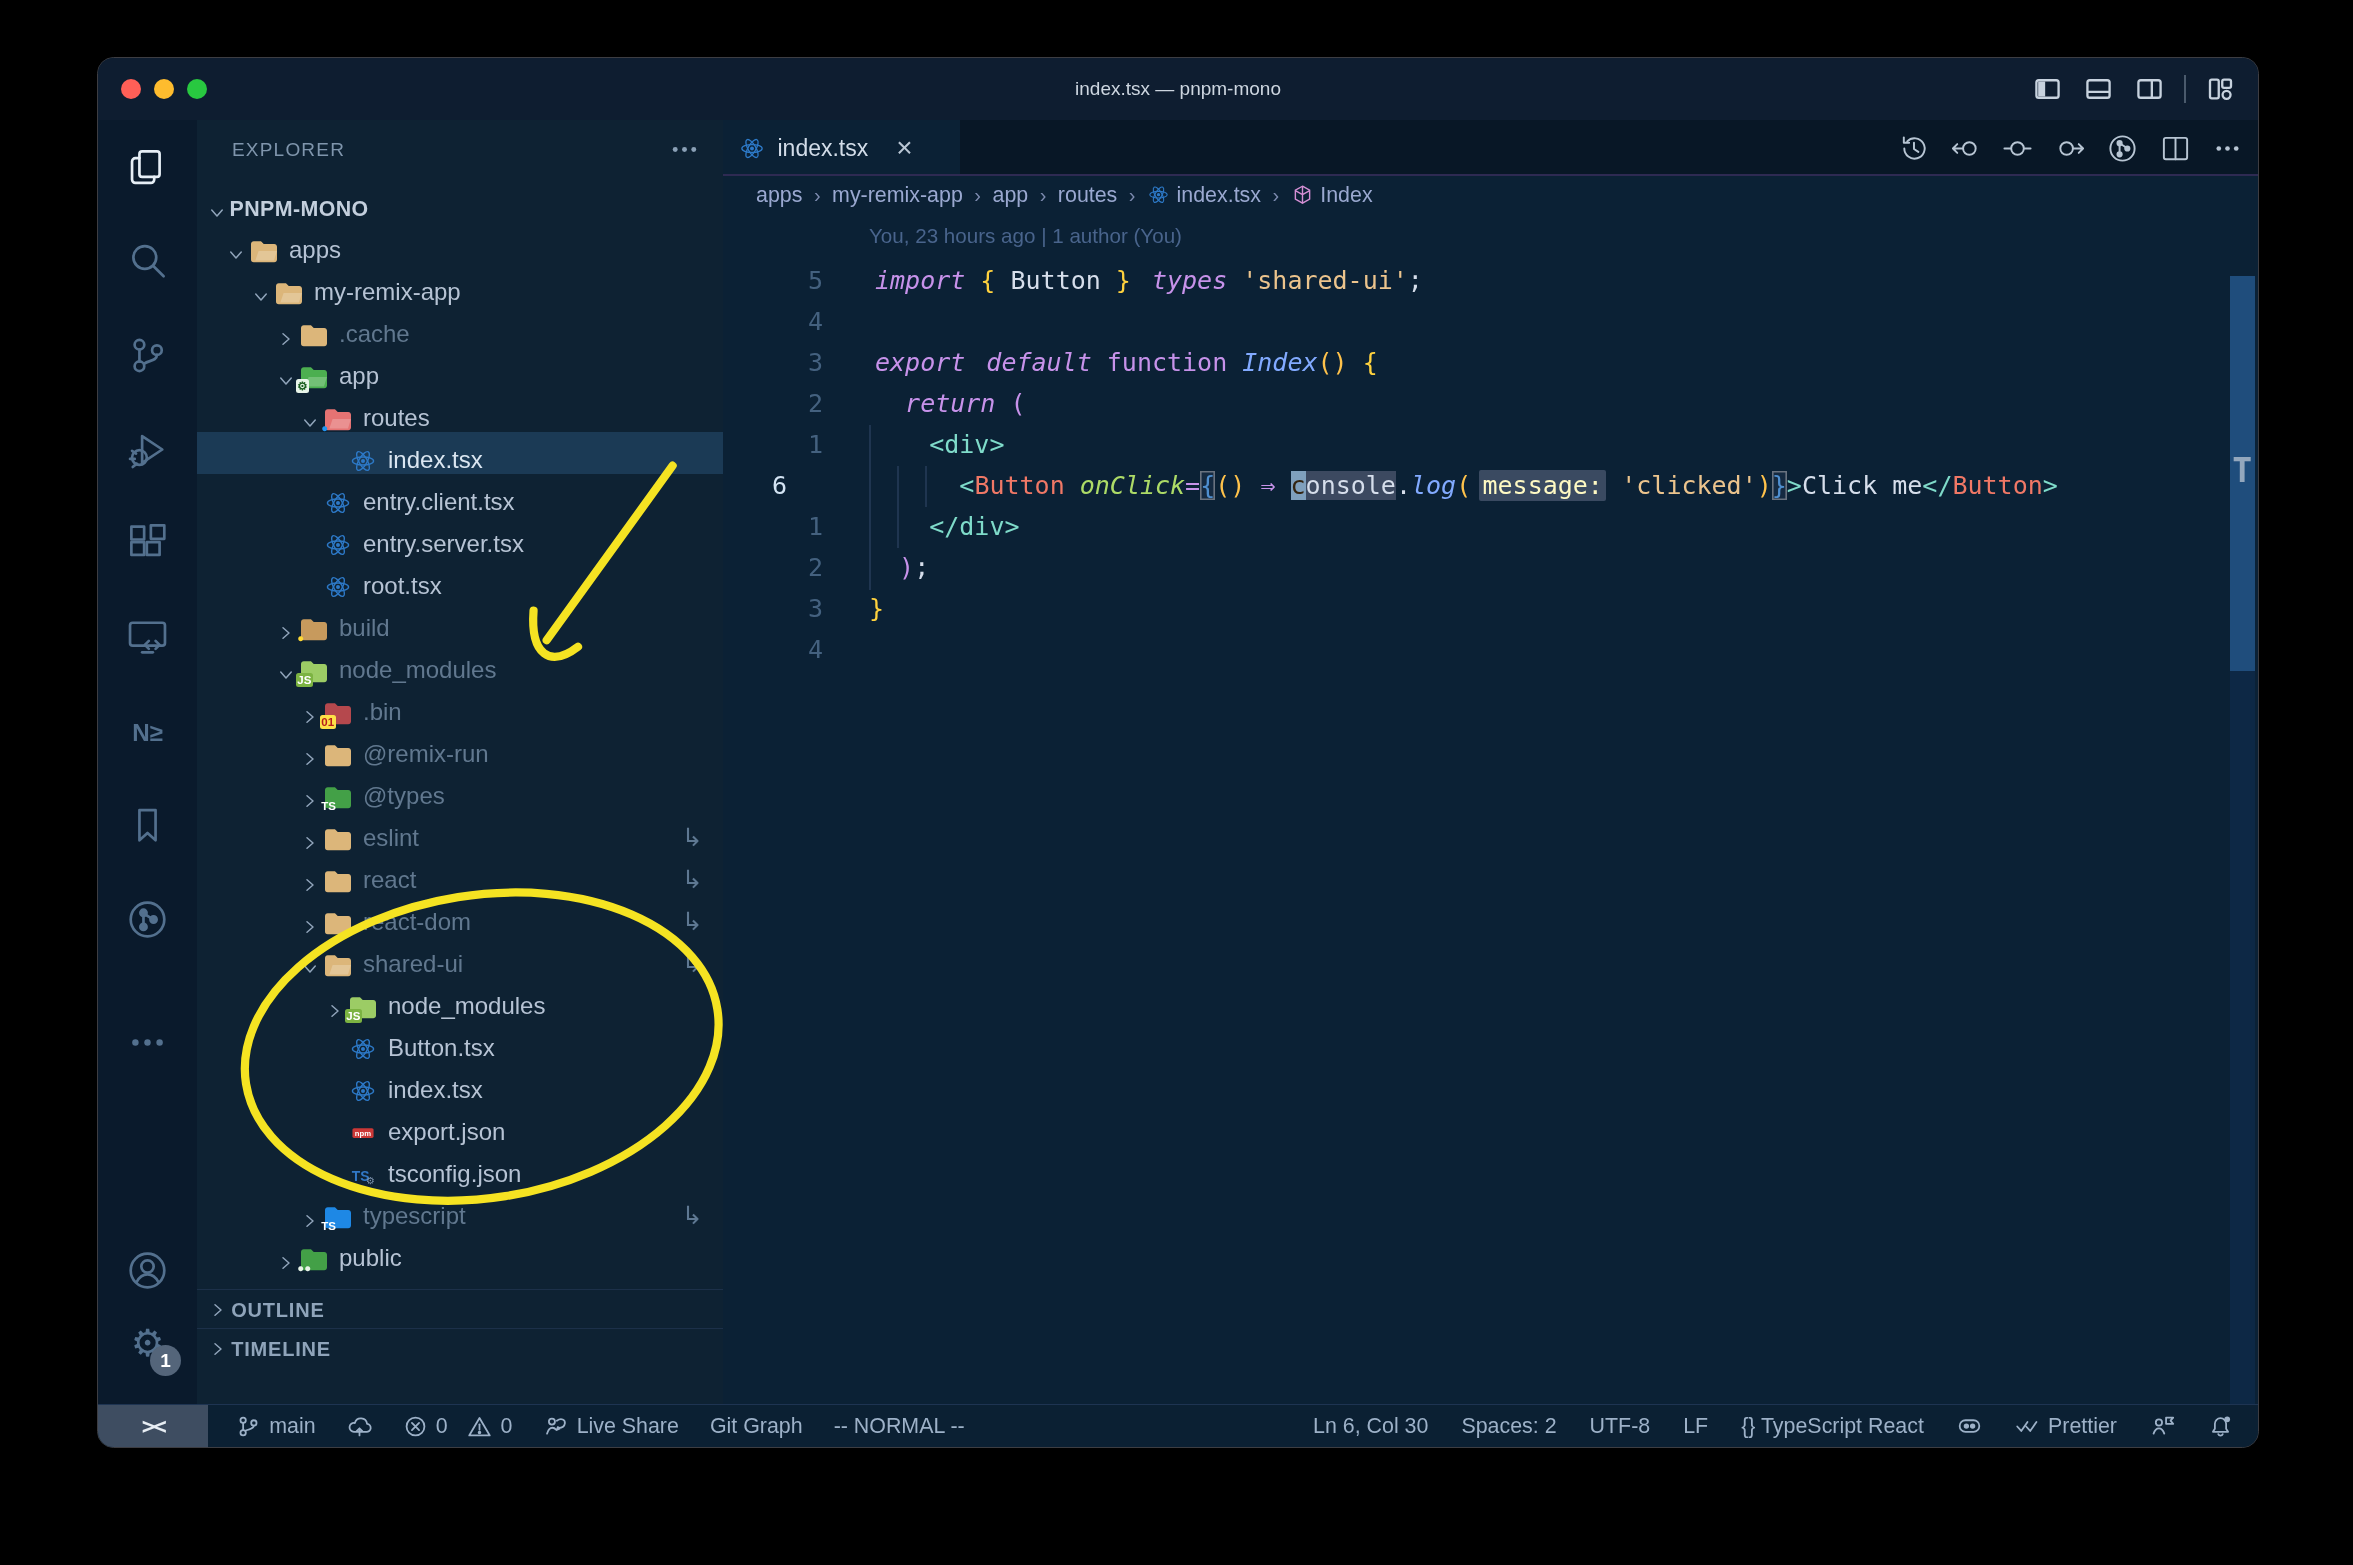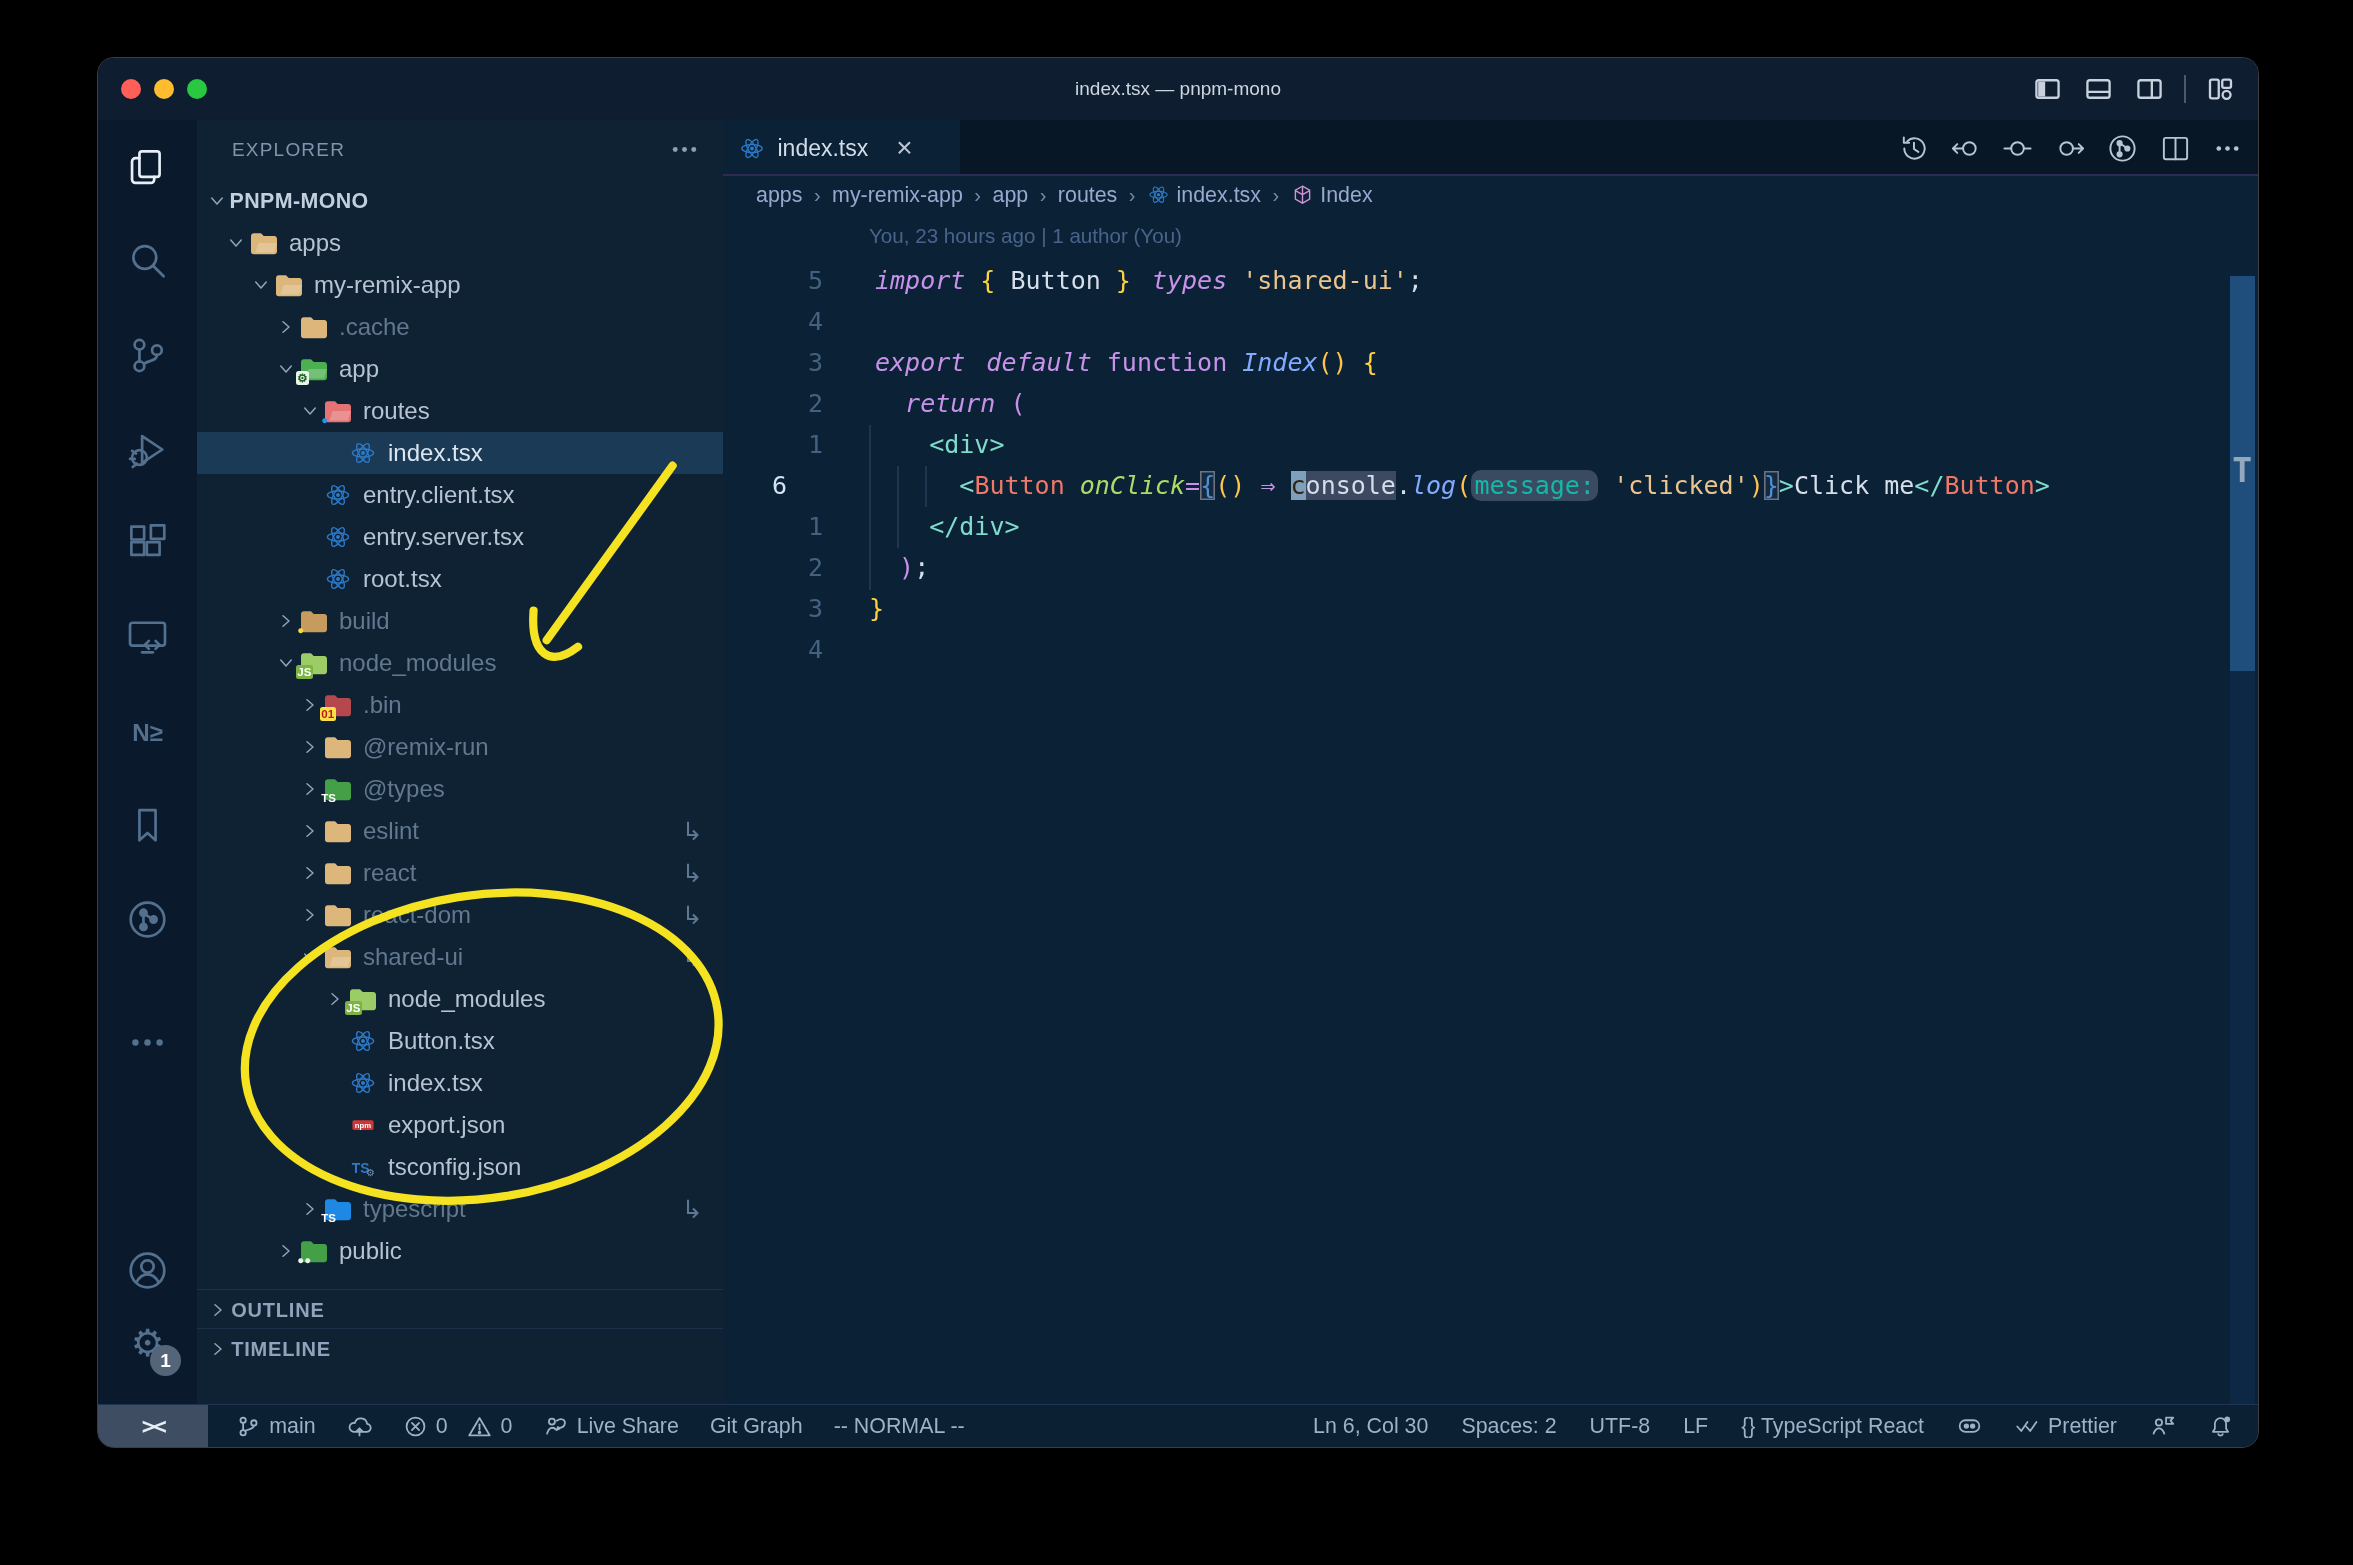--- a/index.html
+++ b/index.html
@@ -29,21 +29,21 @@
   .ab-bot-slot{position:absolute;left:0;width:99px;height:82px;display:flex;align-items:center;justify-content:center;}
   .ab-badge{position:absolute;margin-left:36px;margin-top:35px;width:31px;height:31px;border-radius:50%;
             background:#54657a;color:#fff;font-size:19px;font-weight:bold;display:flex;align-items:center;justify-content:center;}
   
   .sidebar{position:absolute;left:99px;top:62px;width:527px;bottom:42px;background:#0e2233;}
   .sb-head{position:absolute;left:0;top:0;right:0;height:59px;display:flex;align-items:center;}
   .sb-head .t{margin-left:35px;color:#7f95ac;font-size:19px;letter-spacing:1.2px;}
   .sb-head .more{position:absolute;right:23px;color:#8aa0b6;width:33px;height:33px;}
   .sb-head .more svg{width:100%;height:100%;}
   .tree{position:absolute;left:0;right:0;top:60px;}
-  .row{position:relative;height:42px;display:flex;align-items:center;cursor:pointer;}
+  .row{position:relative;height:42px;display:flex;align-items:flex-end;cursor:pointer;}
   .row.sel{background:#1b3a55;}
   .twisty{width:26px;display:flex;justify-content:center;color:#90a4ba;flex:none;}
   .twisty svg{width:18px;height:18px;}
   .sp{width:26px;flex:none;}
   .ticon{width:30px;height:26px;margin-right:10px;position:relative;flex:none;}
   .ticon svg{width:100%;height:100%;}
   .tbadge{position:absolute;left:-3.3px;bottom:-3.3px;font-size:11.5px;font-weight:bold;line-height:14px;
           padding:0 1.6px;border-radius:2.5px;font-family:"Liberation Sans",sans-serif;}
   .tlabel{color:#b6c3d4;font-size:24px;white-space:nowrap;}
   .row.dim .tlabel{color:#61788f;}
@@ -84,21 +84,21 @@
   .tok-fn{color:var(--funcblue);font-style:italic;}
   .tok-brace{color:#ffd23e;}
   .tok-paren{color:#ffc24b;}
   .tok-str{color:var(--strtan);}
   .tok-tag{color:var(--teal);}
   .tok-comp{color:var(--salmon);}
   .tok-attr{color:var(--lime);font-style:italic;}
   .tok-txt{color:#d6deeb;}
   .tok-cursor{background:#7fa0bd;color:#332411;}
   .tok-hl{background:#3c4960;}
-  .tok-inlay{background:#3a4a61;color:#14b8a6;border-radius:10px;padding:0.8px 3.3px;}
+  .tok-inlay{background:#3a4a61;color:#fef9c3;border-radius:2px;padding:0.8px 3.3px;margin-left:8px;}
   .tok-bm{color:#4f8fd0;background:#152a41;box-shadow:0 0 0 1.6px #6a7380 inset;}
   .iguide{position:absolute;width:1.6px;background:#1f3550;}
   .hscroll{position:absolute;left:241px;width:839px;top:1294px;height:34px;background:#0e3a63;}
   .vtrack{position:absolute;right:3.3px;top:156px;width:25px;bottom:0;background:#0d2845;}
   .vthumb{position:absolute;right:3.3px;top:156px;width:25px;height:395px;background:#1f4d7c;}
   .vmark{position:absolute;right:3.3px;top:331px;width:25px;color:#93a7bd;font-size:33px;font-weight:bold;
          font-family:"DejaVu Sans Mono",monospace;text-align:center;}
   
   .statusbar{position:absolute;left:0;right:0;bottom:0;height:42px;background:#0b2033;border-top:1.6px solid #1e3452;
              display:flex;align-items:center;color:#9db1c8;font-size:21.4px;}

